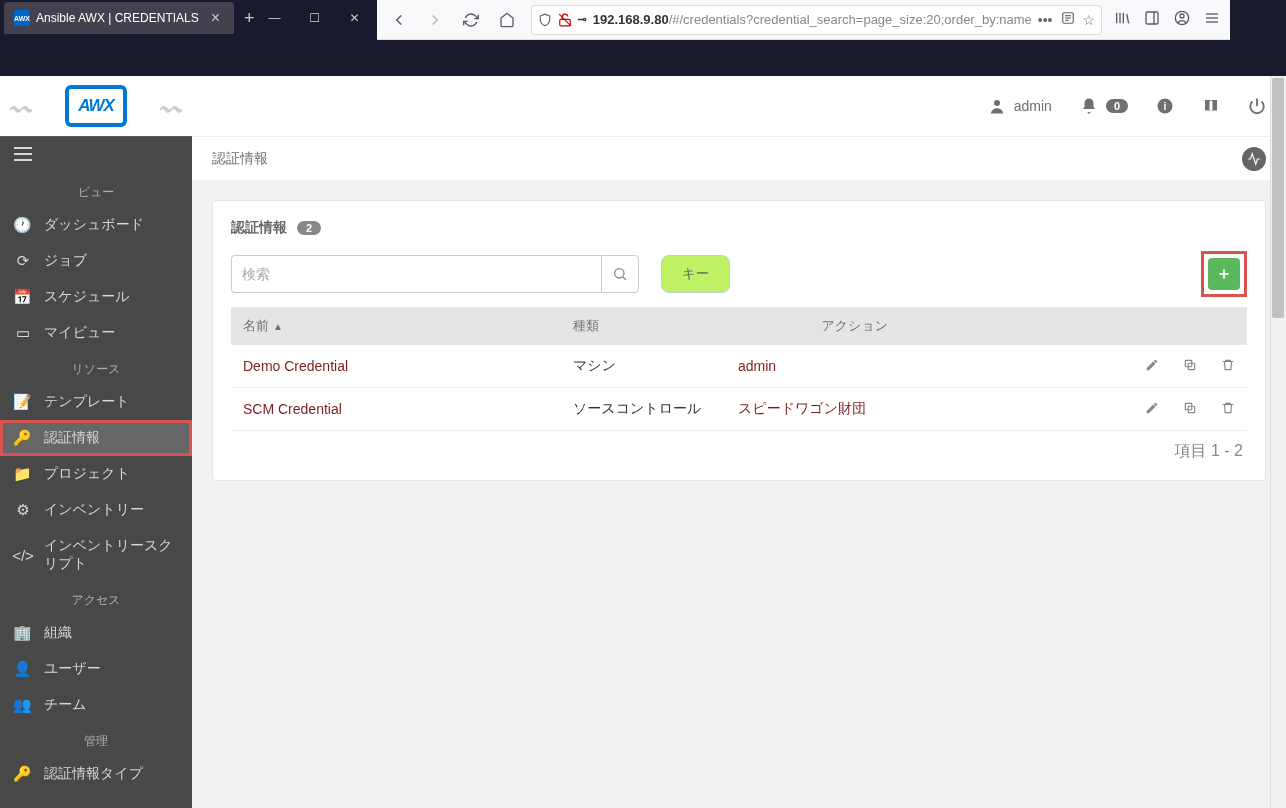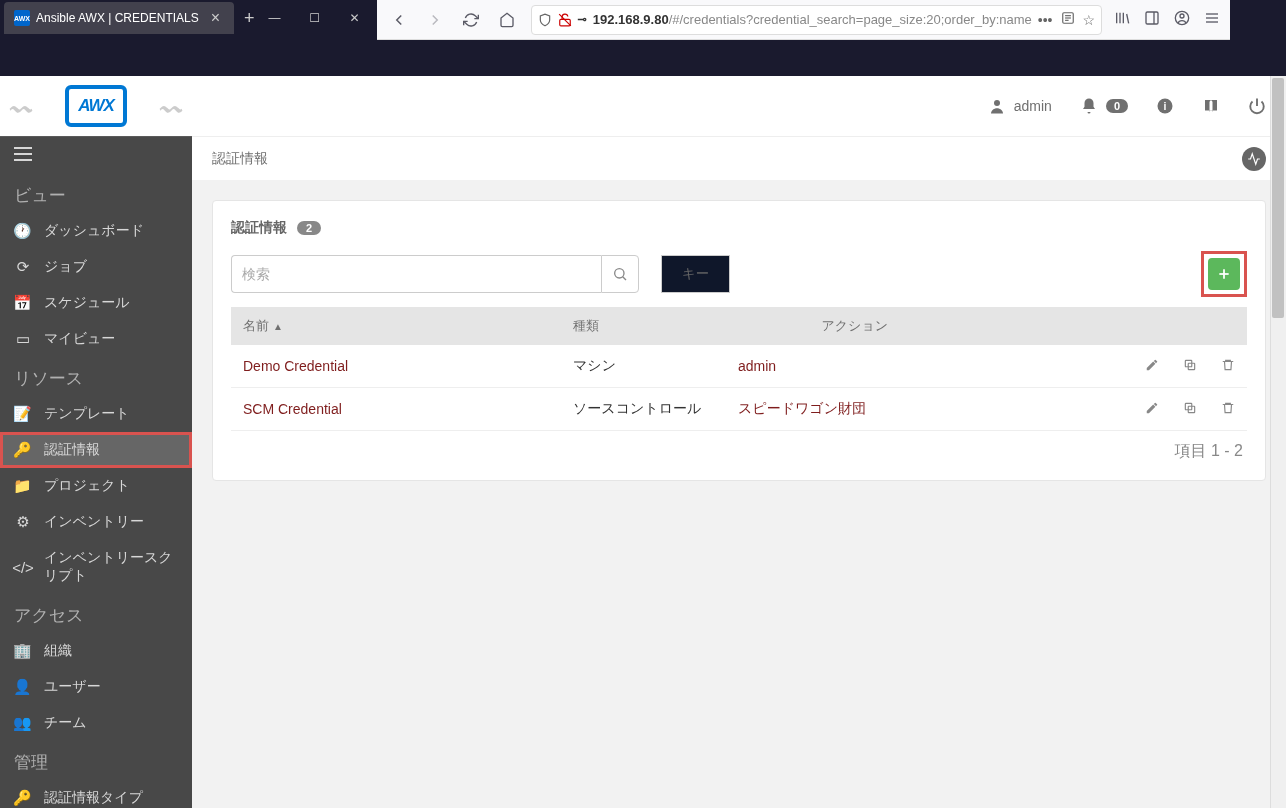--- a/index.html
+++ b/index.html
@@ -32,21 +32,21 @@
 .logo-area { height: 60px; background: #fff; display: flex; align-items: center; justify-content: center; position: relative; }
 .logo-awx { width: 62px; height: 42px; border: 4px solid #0078d4; border-radius: 6px; display: flex; align-items: center; justify-content: center; font-weight: 900; font-style: italic; color: #0078d4; font-size: 17px; letter-spacing: -1px; }
 .logo-wings { position: absolute; font-size: 22px; color: #ccc; }
 .logo-wings.left { left: 10px; }
 .logo-wings.right { right: 10px; }
 
 .hamburger-row { padding: 10px 14px; border-top: 1px solid #5a5a5a; }
 .hamburger { color: #d7d7d7; cursor: pointer; display: inline-block; }
 .hamburger svg { width: 18px; height: 14px; }
 
-.section-label { font-size: 17px; padding: 10px 14px 6px; color: #b0b0b0; }
+.section-label { font-size: 12px; padding: 10px 14px 6px; color: #b0b0b0; text-align: center; }
 .nav-item { display: flex; align-items: center; gap: 12px; padding: 9px 14px; cursor: pointer; color: #d7d7d7; font-size: 14px; }
 .nav-item.active { background: #666; }
 .nav-item .nav-icon { width: 18px; display: flex; justify-content: center; font-size: 15px; }
 .nav-item.highlighted { outline: 3px solid #d9534f; outline-offset: -3px; }
 
 .main { flex: 1; display: flex; flex-direction: column; background: #f2f2f2; position: relative; }
 .header { height: 60px; background: #fff; display: flex; align-items: center; justify-content: flex-end; padding: 0 20px; gap: 28px; }
 .header-item { display: flex; align-items: center; gap: 8px; color: #707070; cursor: pointer; }
 .header-item svg, .header-item .icon { width: 18px; height: 18px; }
 .badge-num { background: #707070; color: #fff; border-radius: 10px; padding: 1px 8px; font-size: 11px; font-weight: bold; }
@@ -59,21 +59,21 @@
 .panel { background: #fff; border: 1px solid #e5e5e5; border-radius: 4px; padding: 18px; }
 .panel-header { display: flex; align-items: center; gap: 10px; margin-bottom: 14px; }
 .panel-title { color: #666; font-weight: 600; }
 .count-badge { background: #888; color: #fff; border-radius: 10px; padding: 1px 9px; font-size: 11px; font-weight: bold; }
 
 .controls-row { display: flex; align-items: center; gap: 22px; margin-bottom: 10px; }
 .search-group { display: flex; }
 .search-input { width: 370px; height: 38px; border: 1px solid #ccc; border-right: none; border-radius: 4px 0 0 4px; padding: 0 10px; font-size: 14px; outline: none; }
 .search-input::placeholder { color: #aaa; }
 .search-btn { width: 38px; height: 38px; border: 1px solid #ccc; border-radius: 0 4px 4px 0; background: #fff; cursor: pointer; color: #888; display: flex; align-items: center; justify-content: center; }
-.key-btn { height: 38px; border: 1px solid #ccc; border-radius: 0; background: #0f172a; padding: 0 20px; cursor: pointer; color: #666; }
+.key-btn { height: 38px; border: 1px solid #ccc; border-radius: 8px; background: #bef264; padding: 0 20px; cursor: pointer; color: #666; }
 .add-btn-wrap { margin-left: auto; border: 3px solid #d9534f; padding: 4px; }
 .add-btn { width: 32px; height: 32px; background: #5cb85c; border: none; border-radius: 4px; color: #fff; font-size: 16px; cursor: pointer; display: flex; align-items: center; justify-content: center; }
 
 .table { width: 100%; }
 .thead { display: flex; background: #e5e5e5; padding: 10px 12px; color: #707070; font-size: 13px; }
 .col-name { flex: 0 0 330px; }
 .col-type { flex: 0 0 165px; }
 .col-owner { flex: 1; }
 .col-actions { flex: 0 0 150px; text-align: right; }
 .sort-caret { font-size: 10px; margin-left: 4px; }

